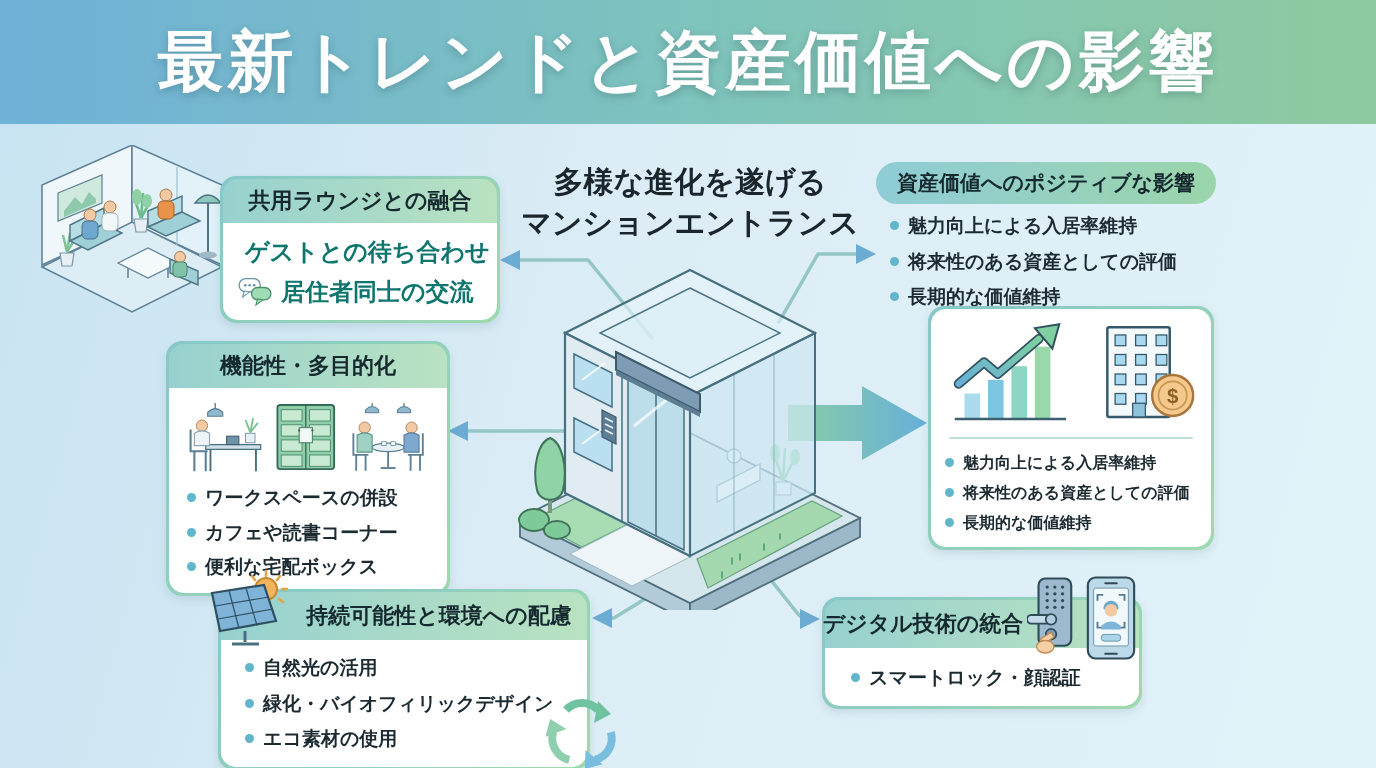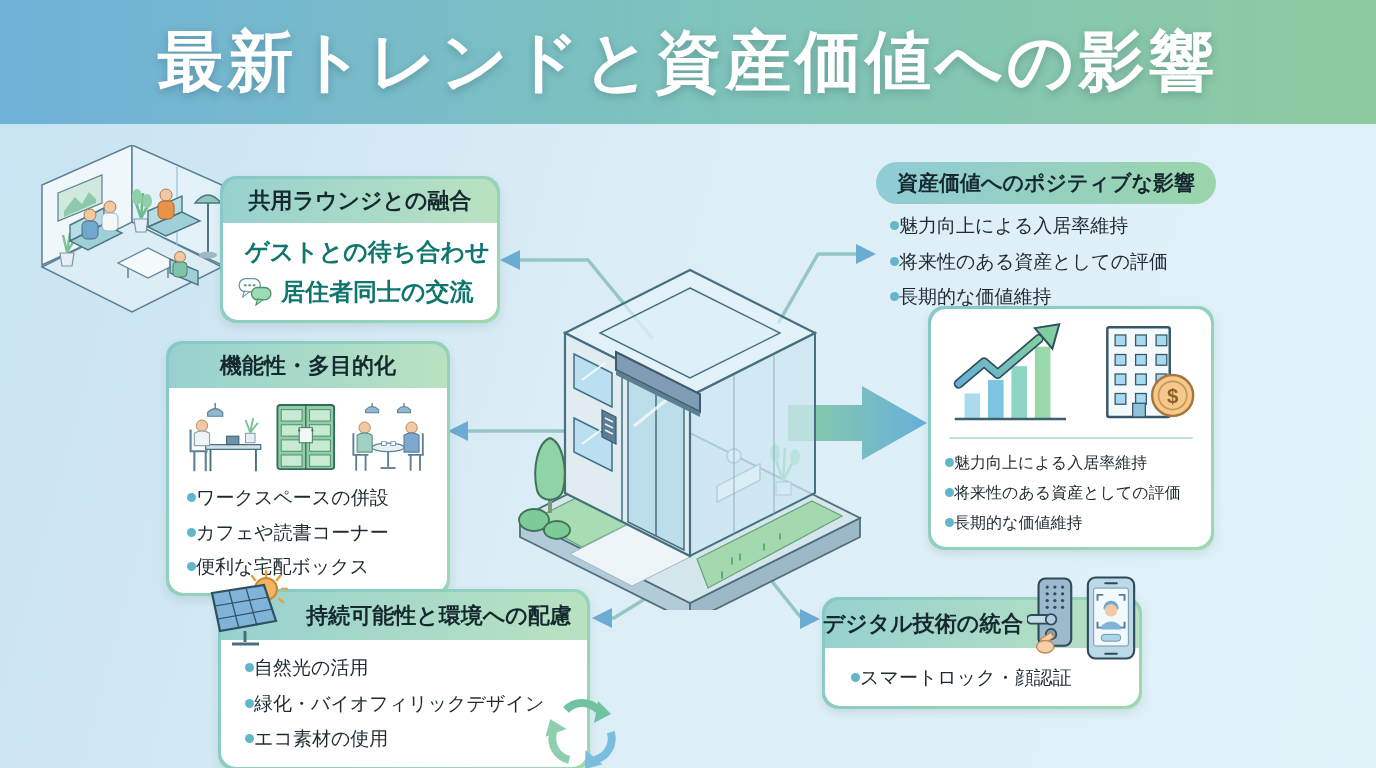--- a/index.html
+++ b/index.html
@@ -17,21 +17,21 @@
     font-size:30px;font-weight:800;color:#1a262c;line-height:1.35;z-index:3;}
   
   .callout{position:absolute;border-radius:16px;padding:3px;
     background:linear-gradient(135deg,#86c8c9,#9ed9ae);
     box-shadow:0 4px 10px rgba(60,100,110,.14);z-index:3;}
   .c-head{height:44px;display:flex;align-items:center;justify-content:center;
     border-radius:15px 15px 0 0;background:linear-gradient(90deg,#97d1cf,#b9e2c1);
     font-size:22px;font-weight:800;color:#15292f;white-space:nowrap;}
   .c-body{background:#ffffff;border-radius:0 0 15px 15px;padding:10px 12px;}
   .c-body-full{background:#ffffff;border-radius:15px;padding:12px 14px;}
-  .li{display:flex;align-items:center;font-size:19px;font-weight:400;
+  .li{display:flex;align-items:center;gap:9px;font-size:19px;font-weight:700;
     color:#1c2a31;line-height:1.45;white-space:nowrap;}
   .dot{width:9px;height:9px;border-radius:50%;background:#62b6cc;flex:none;}
   .li-ic{display:flex;align-items:center;gap:8px;font-size:24px;font-weight:700;
     color:#0f766e;line-height:1.4;white-space:nowrap;}
   
   .pill{position:absolute;left:876px;top:162px;height:42px;padding:0 21px;
     display:flex;align-items:center;border-radius:21px;
     background:linear-gradient(90deg,#8fccd6,#9bd5ab);
     font-size:21px;font-weight:800;color:#15292f;white-space:nowrap;z-index:3;}
   .plist{position:absolute;left:890px;top:212px;display:flex;flex-direction:column;
@@ -88,20 +88,24 @@
       <polygon points="592,618 612,608 612,628"></polygon>
       <polygon points="820,619 800,609 800,629"></polygon>
     </g>
     <polygon points="788,405 862,405 862,386 927,423 862,460 862,441 788,441" fill="url(#gradBig)"></polygon>
   </svg>
 
   <div class="banner">
     <div class="title">最新トレンドと資産価値への影響</div>
   </div>
 
+  <div class="heading">
+    <div>多様な進化を遂げる</div>
+    <div>マンションエントランス</div>
+  </div>
 
   <div class="lounge-illo-holder">
     <svg width="205" height="180" viewBox="0 0 205 180">
       <polygon points="12,120 12,40 102,0 102,78" fill="#f0f7fb" stroke="#5d8096" stroke-width="1.5"></polygon>
       <polygon points="102,0 192,40 192,120 102,78" fill="#e3f1f8" stroke="#5d8096" stroke-width="1.5"></polygon>
       <polygon points="12,122 102,77 192,122 102,167" fill="#dcedf5" stroke="#5d8096" stroke-width="1.5"></polygon>
       <polygon points="28,48 72,30 72,58 28,76" fill="#cfe9dd" stroke="#5d8096" stroke-width="1.2"></polygon>
       <path d="M34,66 L45,52 L52,59 L59,47 L66,54 L66,58 L34,72 Z" fill="#8fc9ad"></path>
       <line x1="147" y1="22" x2="147" y2="100" stroke="#9cc0d2" stroke-width="1.2"></line>
       <polygon points="30,108 44,108 42,121 32,121" fill="#e7eff4" stroke="#7a98a8" stroke-width="1.2"></polygon>

